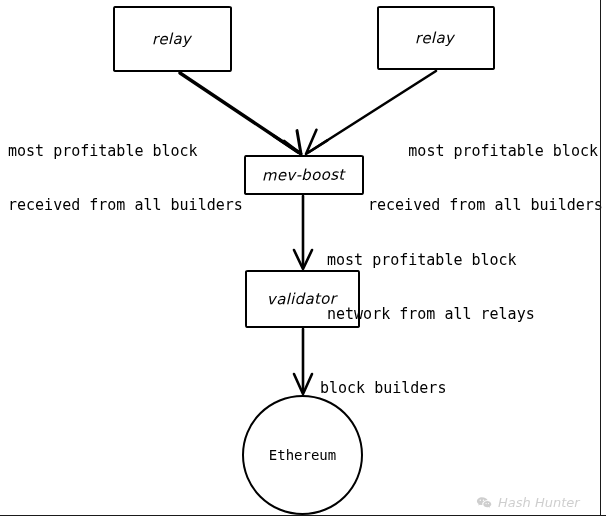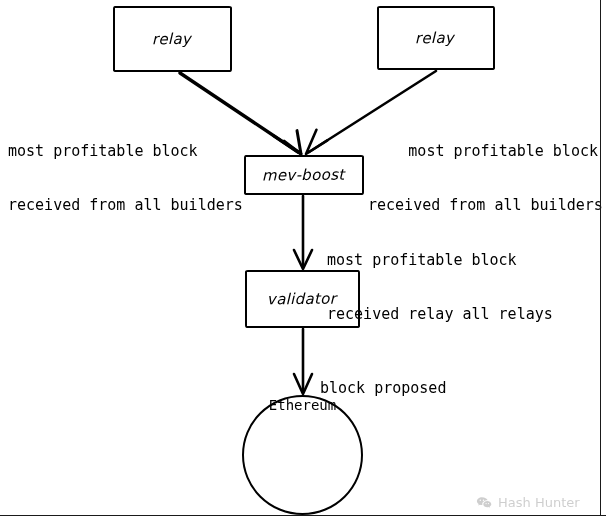--- a/index.html
+++ b/index.html
@@ -40,21 +40,21 @@
     transform: skewX(-3deg) rotate(-0.6deg);
   }
 
   .node-circle {
     position: absolute;
     box-sizing: border-box;
     background: #ffffff;
     border: 2.5px solid #000000;
     border-radius: 50%;
     display: flex;
-    align-items: flex-start;
+    align-items: center;
     justify-content: center;
   }
   .circle-label {
     font-family: "DejaVu Sans Mono", "Liberation Mono", monospace;
     font-size: 14px;
     color: #000000;
     white-space: nowrap;
   }
 
   
@@ -103,20 +103,21 @@
     display: flex;
     align-items: center;
     gap: 6px;
     opacity: 0.42;
   }
   #watermark .wm-text {
     font-family: "DejaVu Sans", "Liberation Sans", sans-serif;
     font-size: 13px;
     color: #8d8d8d;
     white-space: nowrap;
+    font-style: italic;
   }
   #watermark .wm-icon { display: block; }
 </style>
 </head>
 <body>
 
 <div id="canvas">
 
   <svg id="arrows" viewBox="0 0 606 522" width="606" height="522" xmlns="http://www.w3.org/2000/svg">
 
@@ -169,25 +170,25 @@
     <div>received from all builders</div>
   </div>
 
   <div class="annotation right-align" style="left:368px; top:106px; width:230px;">
     <div>most profitable block</div>
     <div>received from all builders</div>
   </div>
 
   <div class="annotation" style="left:327px; top:215px;">
     <div>most profitable block</div>
-    <div>received relay all relays</div>
+    <div>network from all relays</div>
   </div>
 
   <div class="annotation" style="left:320px; top:343px;">
-    <div>block proposed</div>
+    <div>block builders</div>
   </div>
 
   <div class="frame-line" id="frame-bottom"></div>
   <div class="frame-line" id="frame-right"></div>
 
   <div id="watermark">
     <svg class="wm-icon" width="16" height="14" viewBox="0 0 16 14" xmlns="http://www.w3.org/2000/svg">
       <path d="M6,1.2 C3.1,1.2 0.9,3 0.9,5.1 C0.9,6.3 1.6,7.4 2.7,8.1 L2.2,9.6 L3.9,8.8
                C4.5,9 5.2,9.1 6,9.1 C6.1,9.1 6.3,9.1 6.4,9.1 C6.3,8.8 6.3,8.5 6.3,8.2
                C6.3,6 8.6,4.3 11.3,4.3 C11.4,4.3 11.5,4.3 11.6,4.3 C11.1,2.5 8.8,1.2 6,1.2 Z" fill="#8d8d8d"></path>

